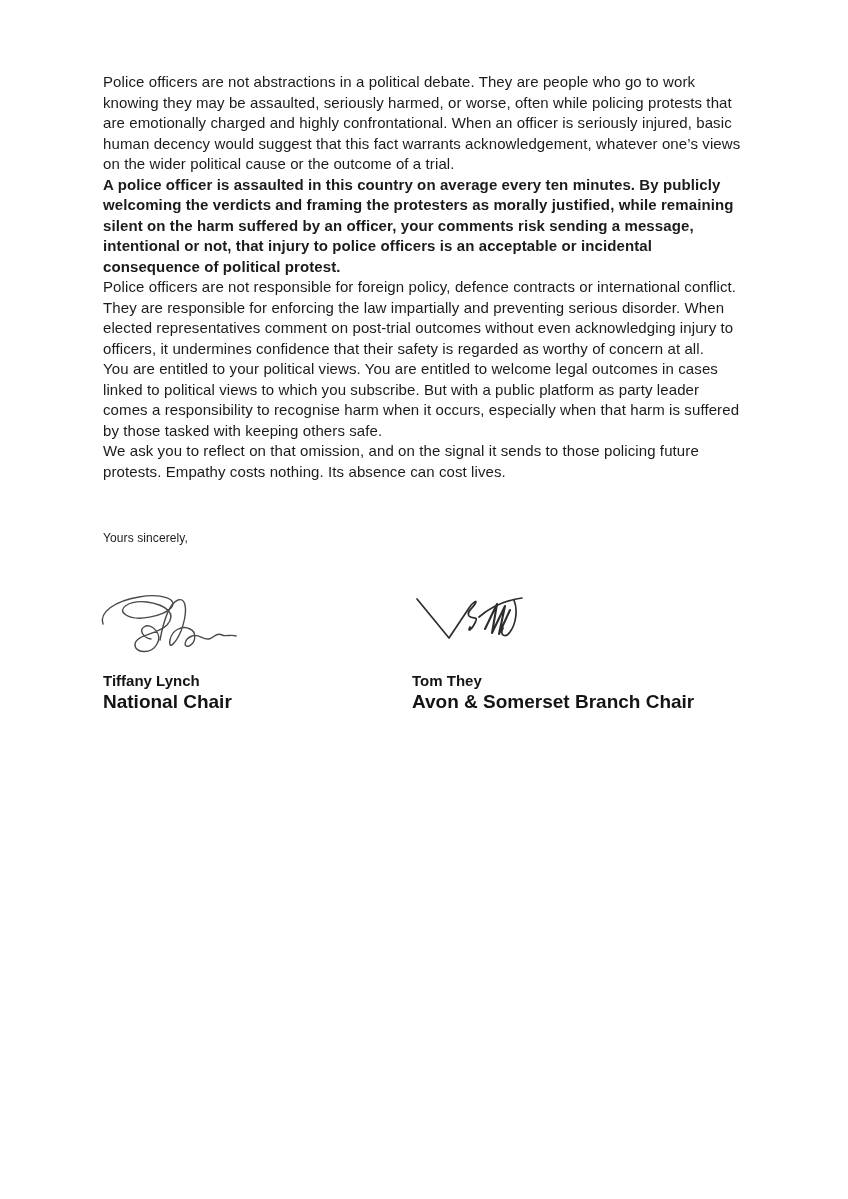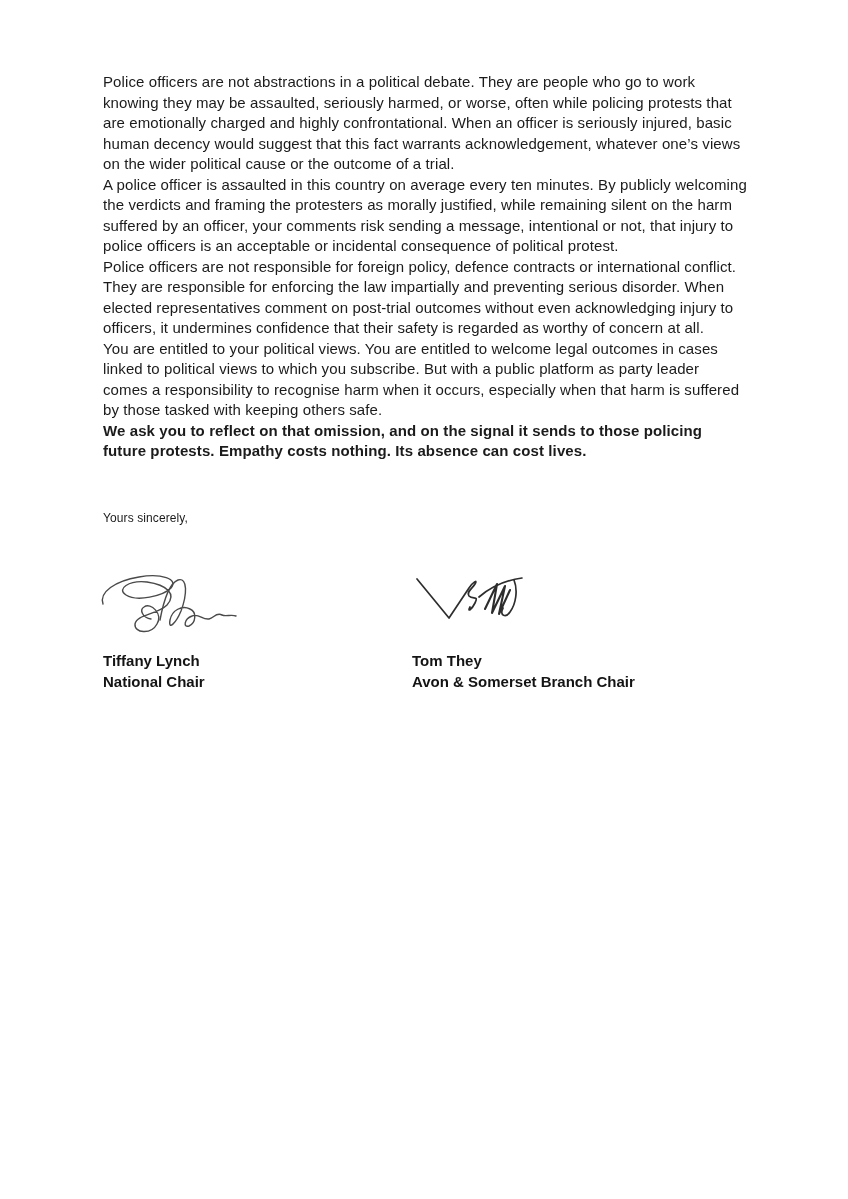--- a/index.html
+++ b/index.html
@@ -25,24 +25,24 @@
     padding-top: 72px;
   }
   p.para {
     margin: 0;
     font-size: 15px;
     line-height: 20.5px;
     letter-spacing: 0.1px;
     color: #1b1b1b;
   }
   .para-1 { margin-bottom: 13px; }
-  .para-2 { line-height: 21.6px; margin-bottom: 18px; }
+  .para-2 { line-height: 21.6px; margin-bottom: 18px; font-weight: bold; }
   .para-3 { line-height: 21.6px; margin-bottom: 18px; }
   .para-4 { line-height: 21.6px; margin-bottom: 8px; }
-  .para-5 { line-height: 25.5px; margin-bottom: 0; font-weight: bold; }
+  .para-5 { line-height: 25.5px; margin-bottom: 0; }
   .closing {
     margin: 46px 0 0 0;
     font-size: 12px;
     line-height: 20px;
     letter-spacing: 0.1px;
   }
   .sig-row {
     display: flex;
     margin-top: 32px;
     justify-content: center;
@@ -58,21 +58,21 @@
   .sig-svg-gent  { position: absolute; left: 0px;  top: 6px; }
   .sig-name {
     margin-top: 12px;
     font-weight: 700;
     font-size: 15px;
     line-height: 21px;
     color: #141414;
   }
   .sig-title {
     font-weight: 700;
-    font-size: 15px;
+    font-size: 19px;
     line-height: 21px;
     color: #141414;
   }
 </style>
 </head>
 <body>
 
 <div class="page">
   <div class="content">
 

